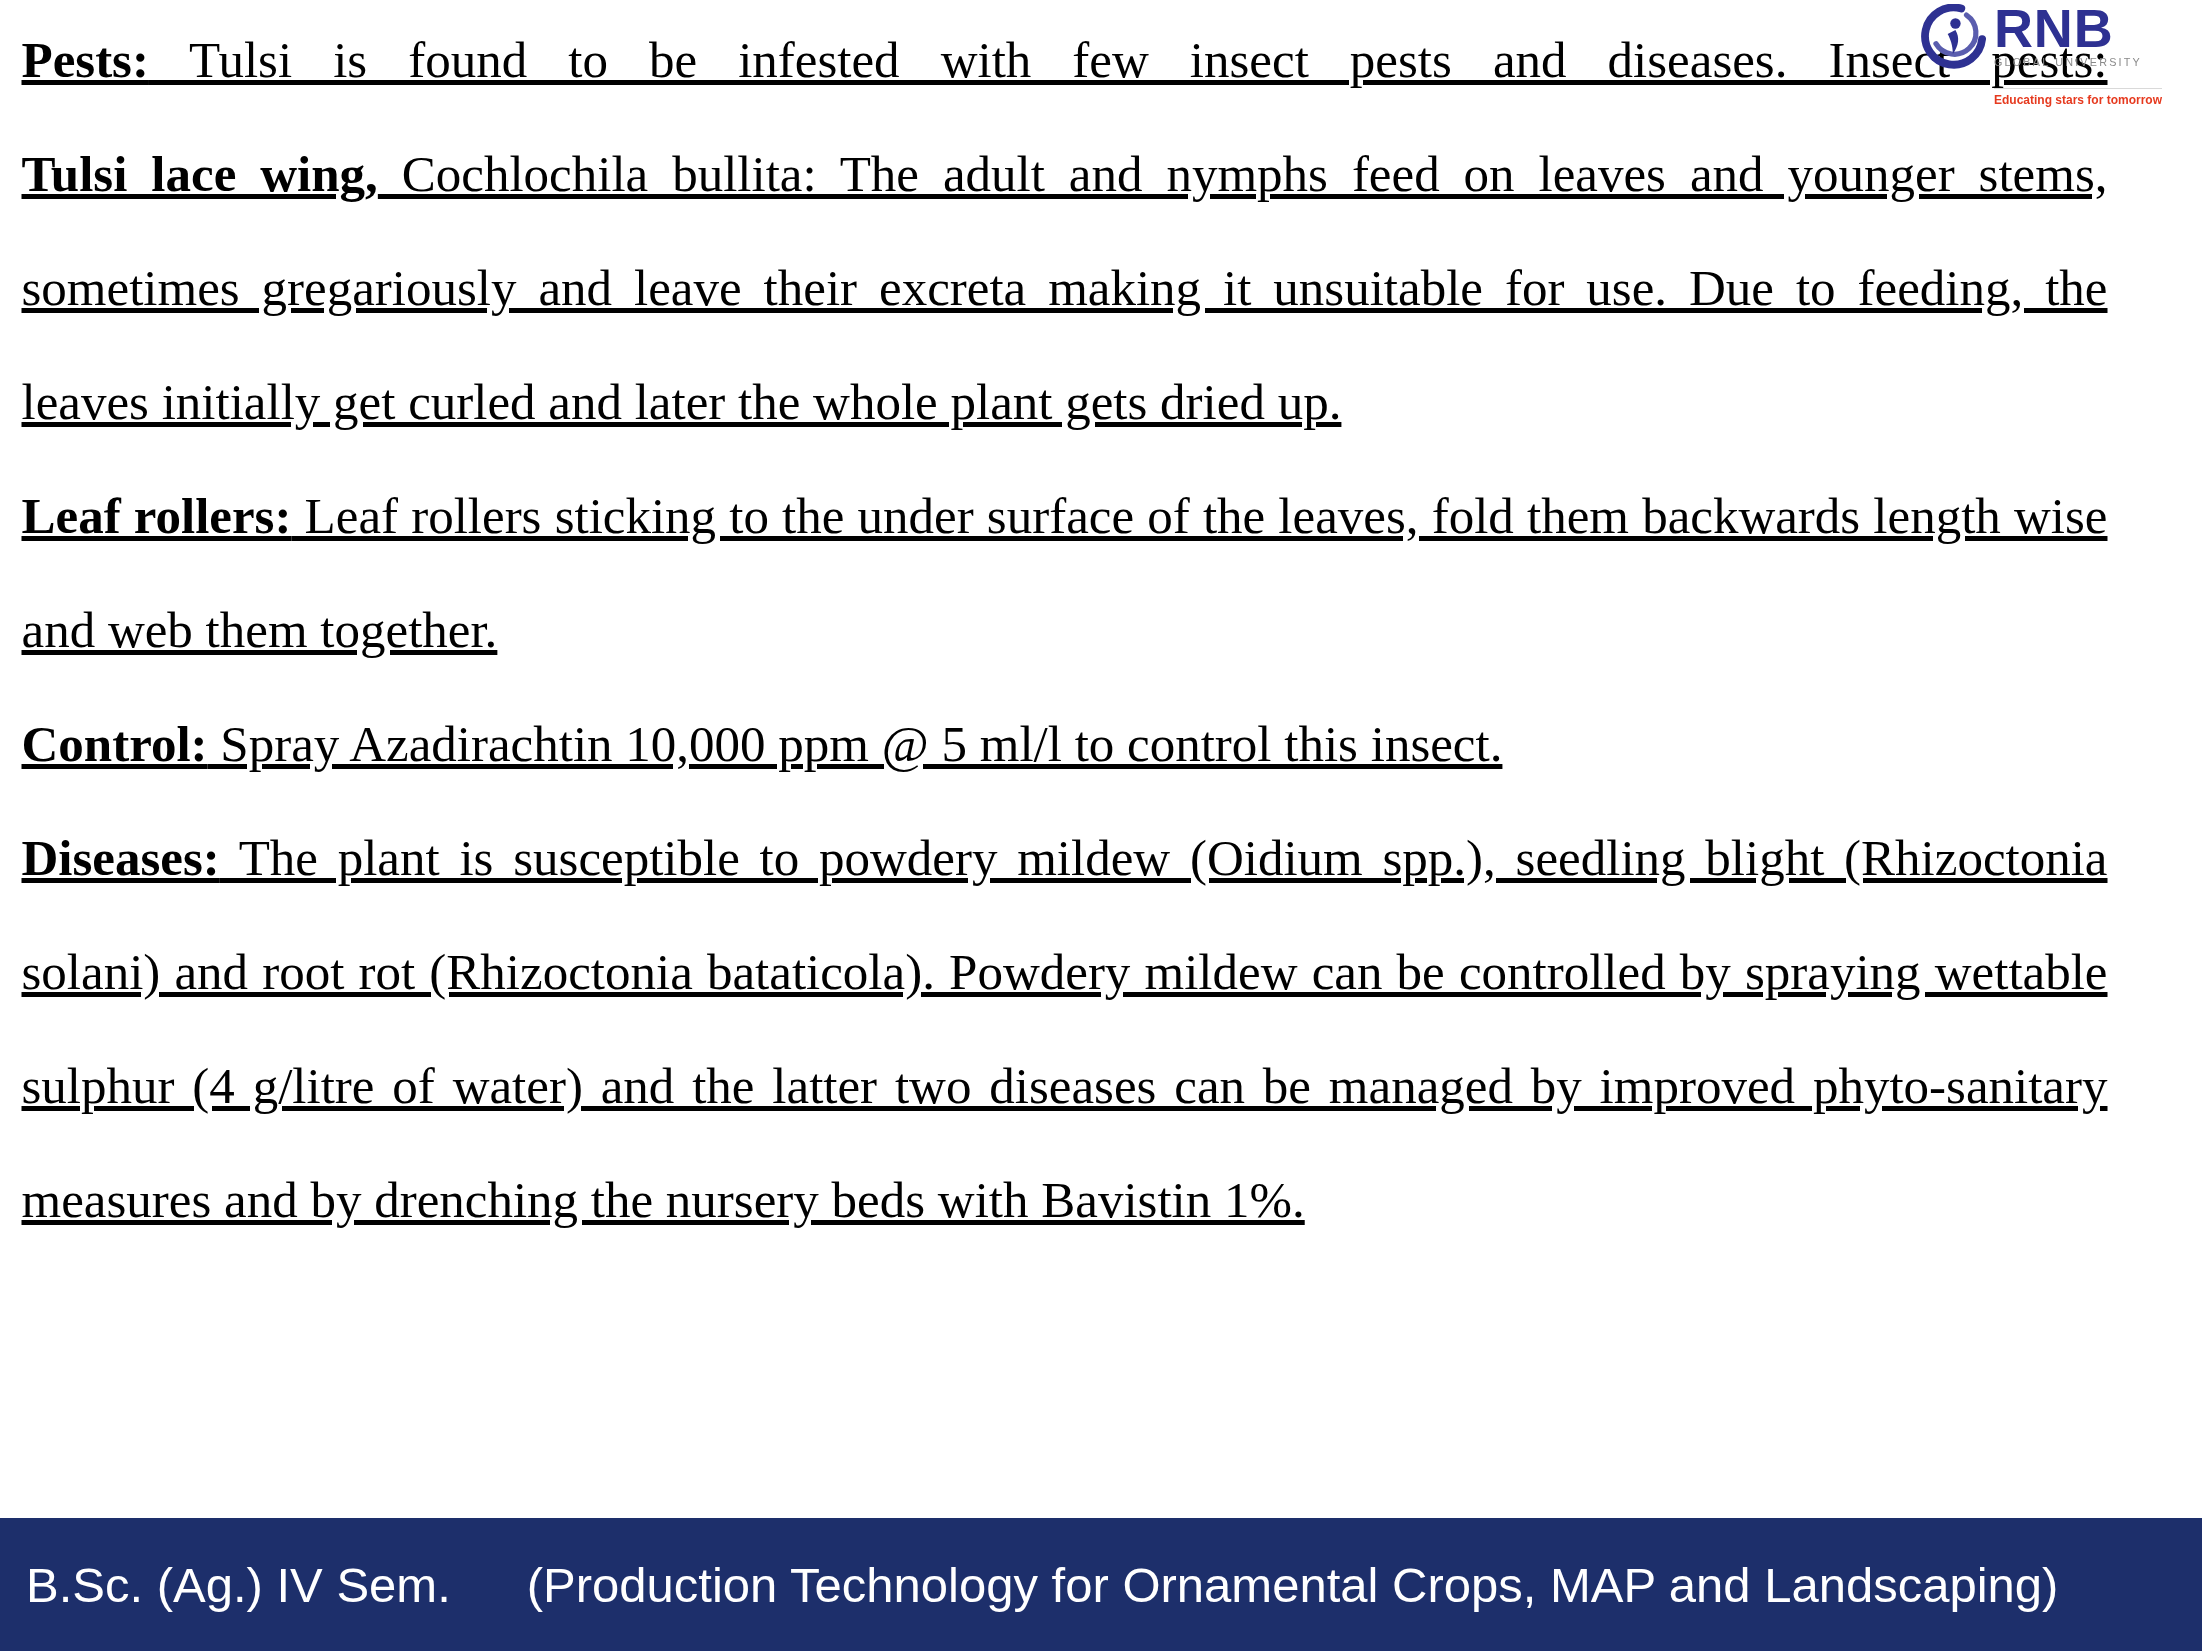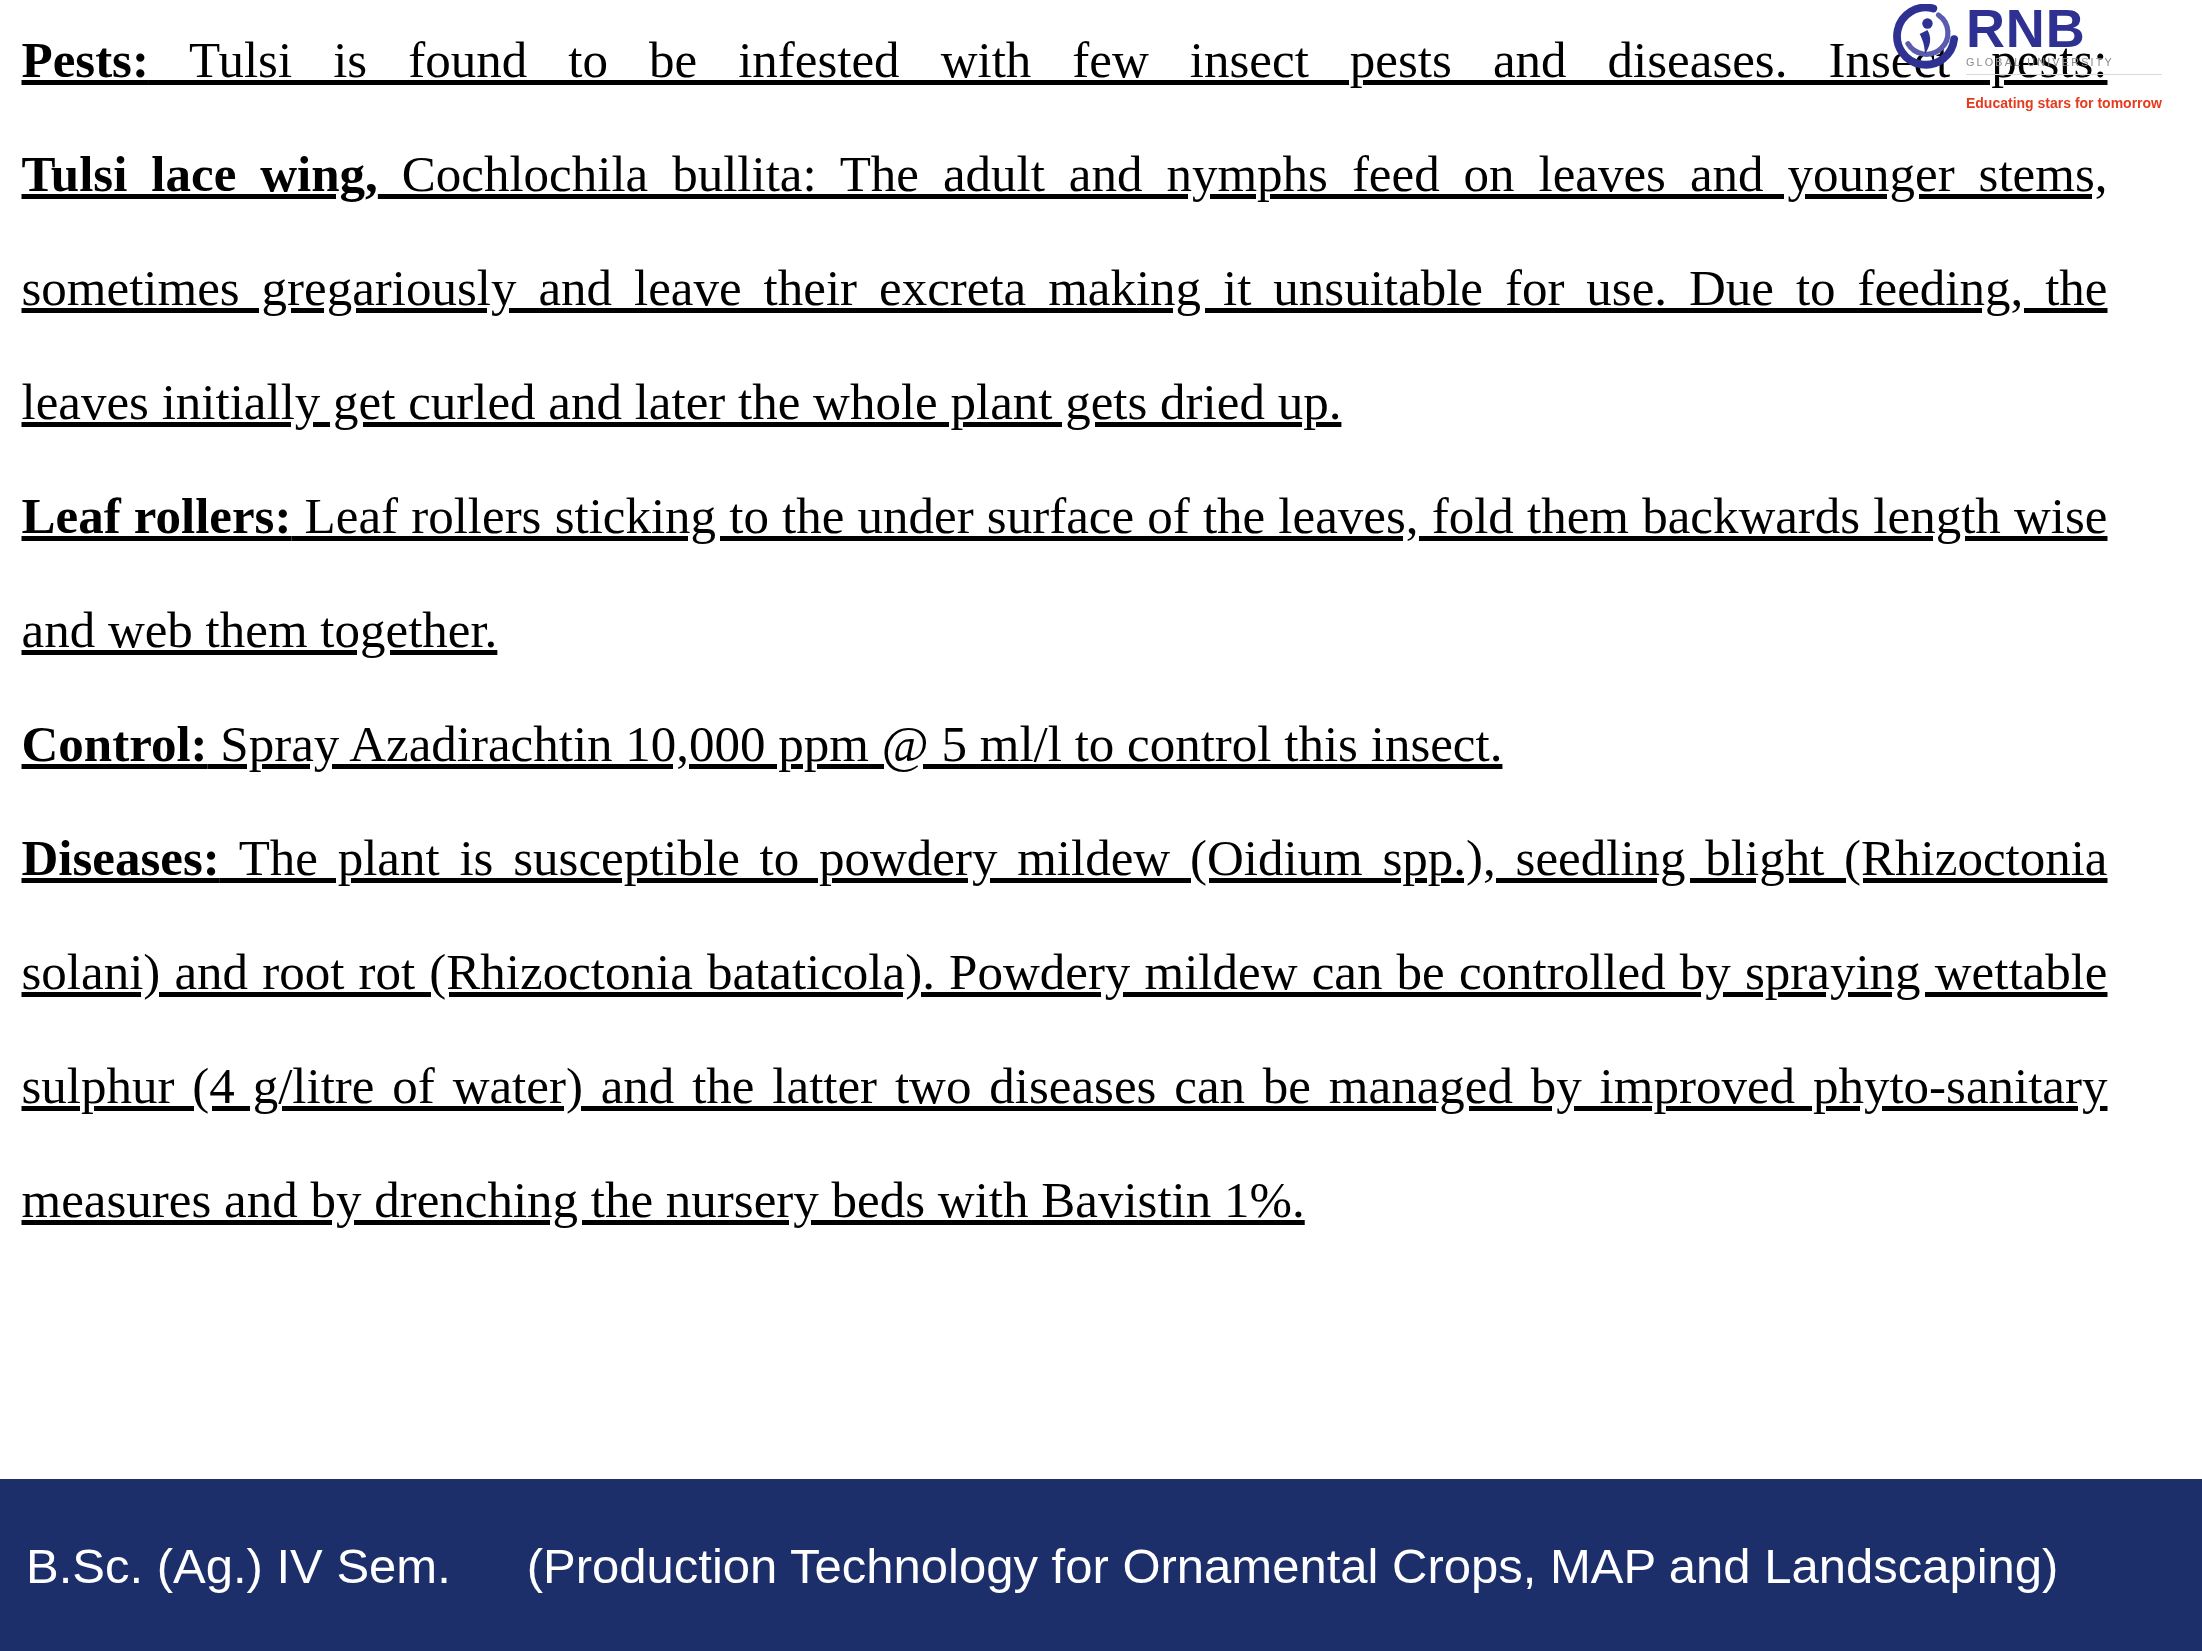--- a/index.html
+++ b/index.html
@@ -51,36 +51,36 @@
   .logo-subtitle {
     font-family: "Liberation Sans", sans-serif;
     font-size: 10.8px;
     letter-spacing: 2.2px;
     color: #8a8a8a;
     margin-top: 1.7px;
     white-space: nowrap;
   }
   .logo-tagline {
     font-family: "Liberation Sans", sans-serif;
-    font-size: 14px;
+    font-size: 12px;
     font-weight: bold;
     color: #e63a1f;
-    margin-top: 6px;
+    margin-top: 20px;
     border-top: 0.9px solid #d9d9d9;
-    padding-top: 20px;
+    padding-top: 4px;
     white-space: nowrap;
   }
 
   
   .footer {
     position: absolute;
     left: 0;
     bottom: 0;
     width: 100%;
-    height: 173px;
+    height: 134px;
     background: #1d2f6b;
     color: #ffffff;
     font-family: "Liberation Sans", sans-serif;
     font-size: 49px;
     display: flex;
     align-items: center;
     box-sizing: border-box;
     padding: 0 26px;
     white-space: nowrap;
   }

